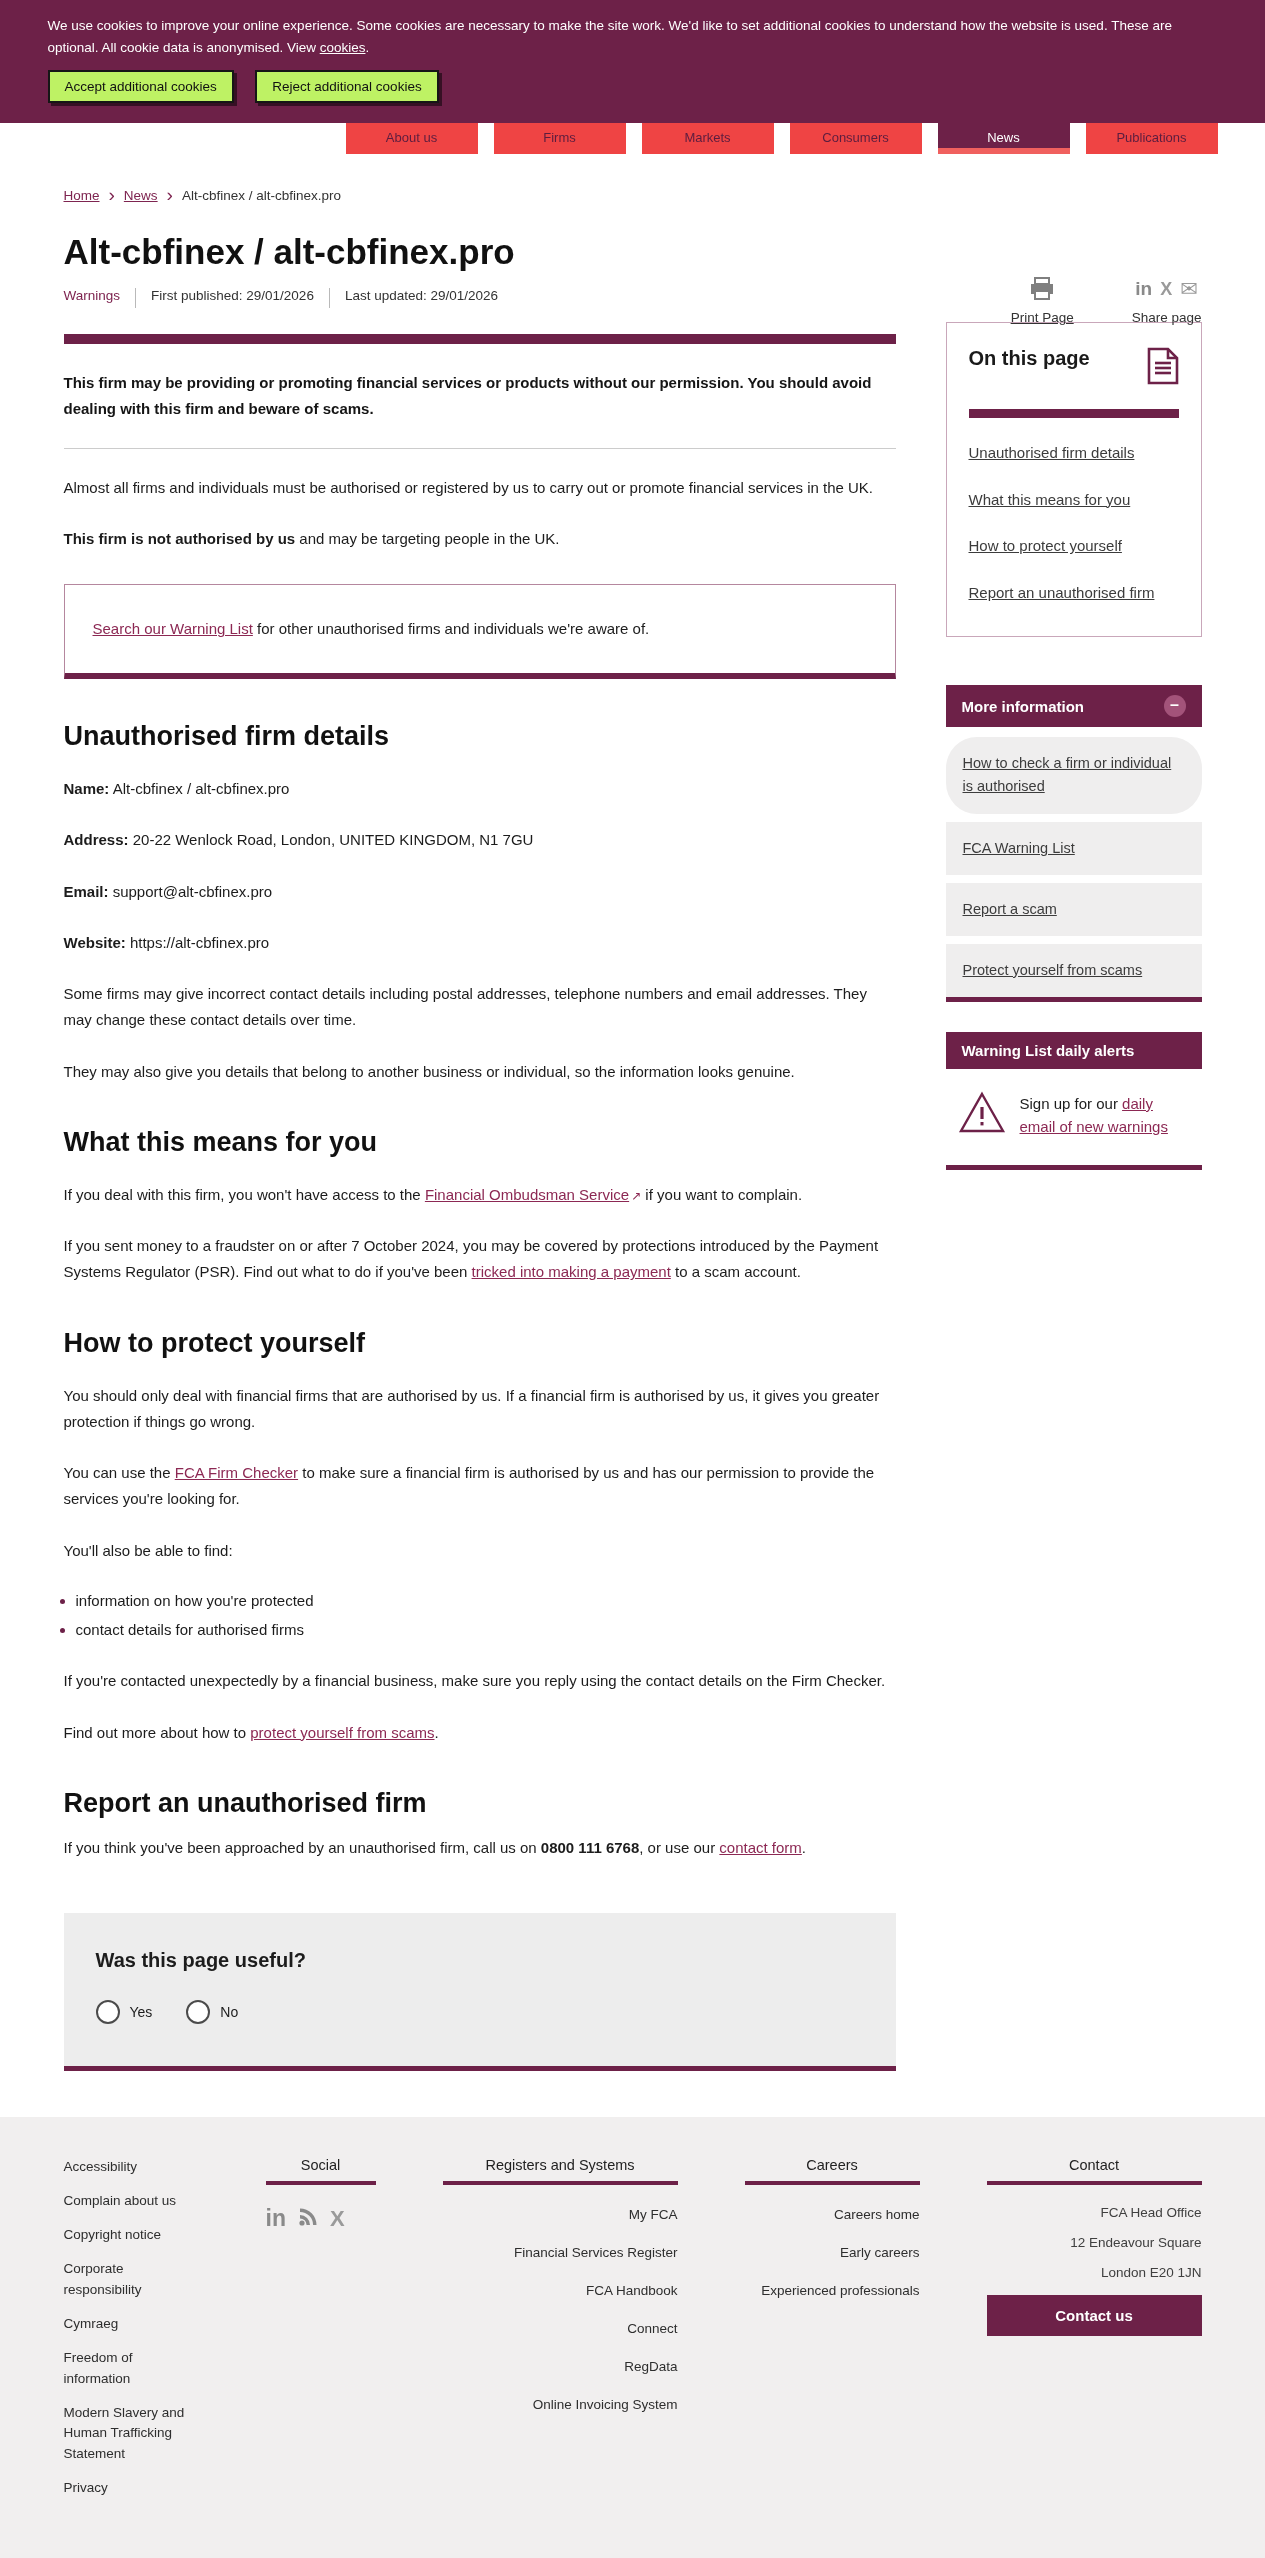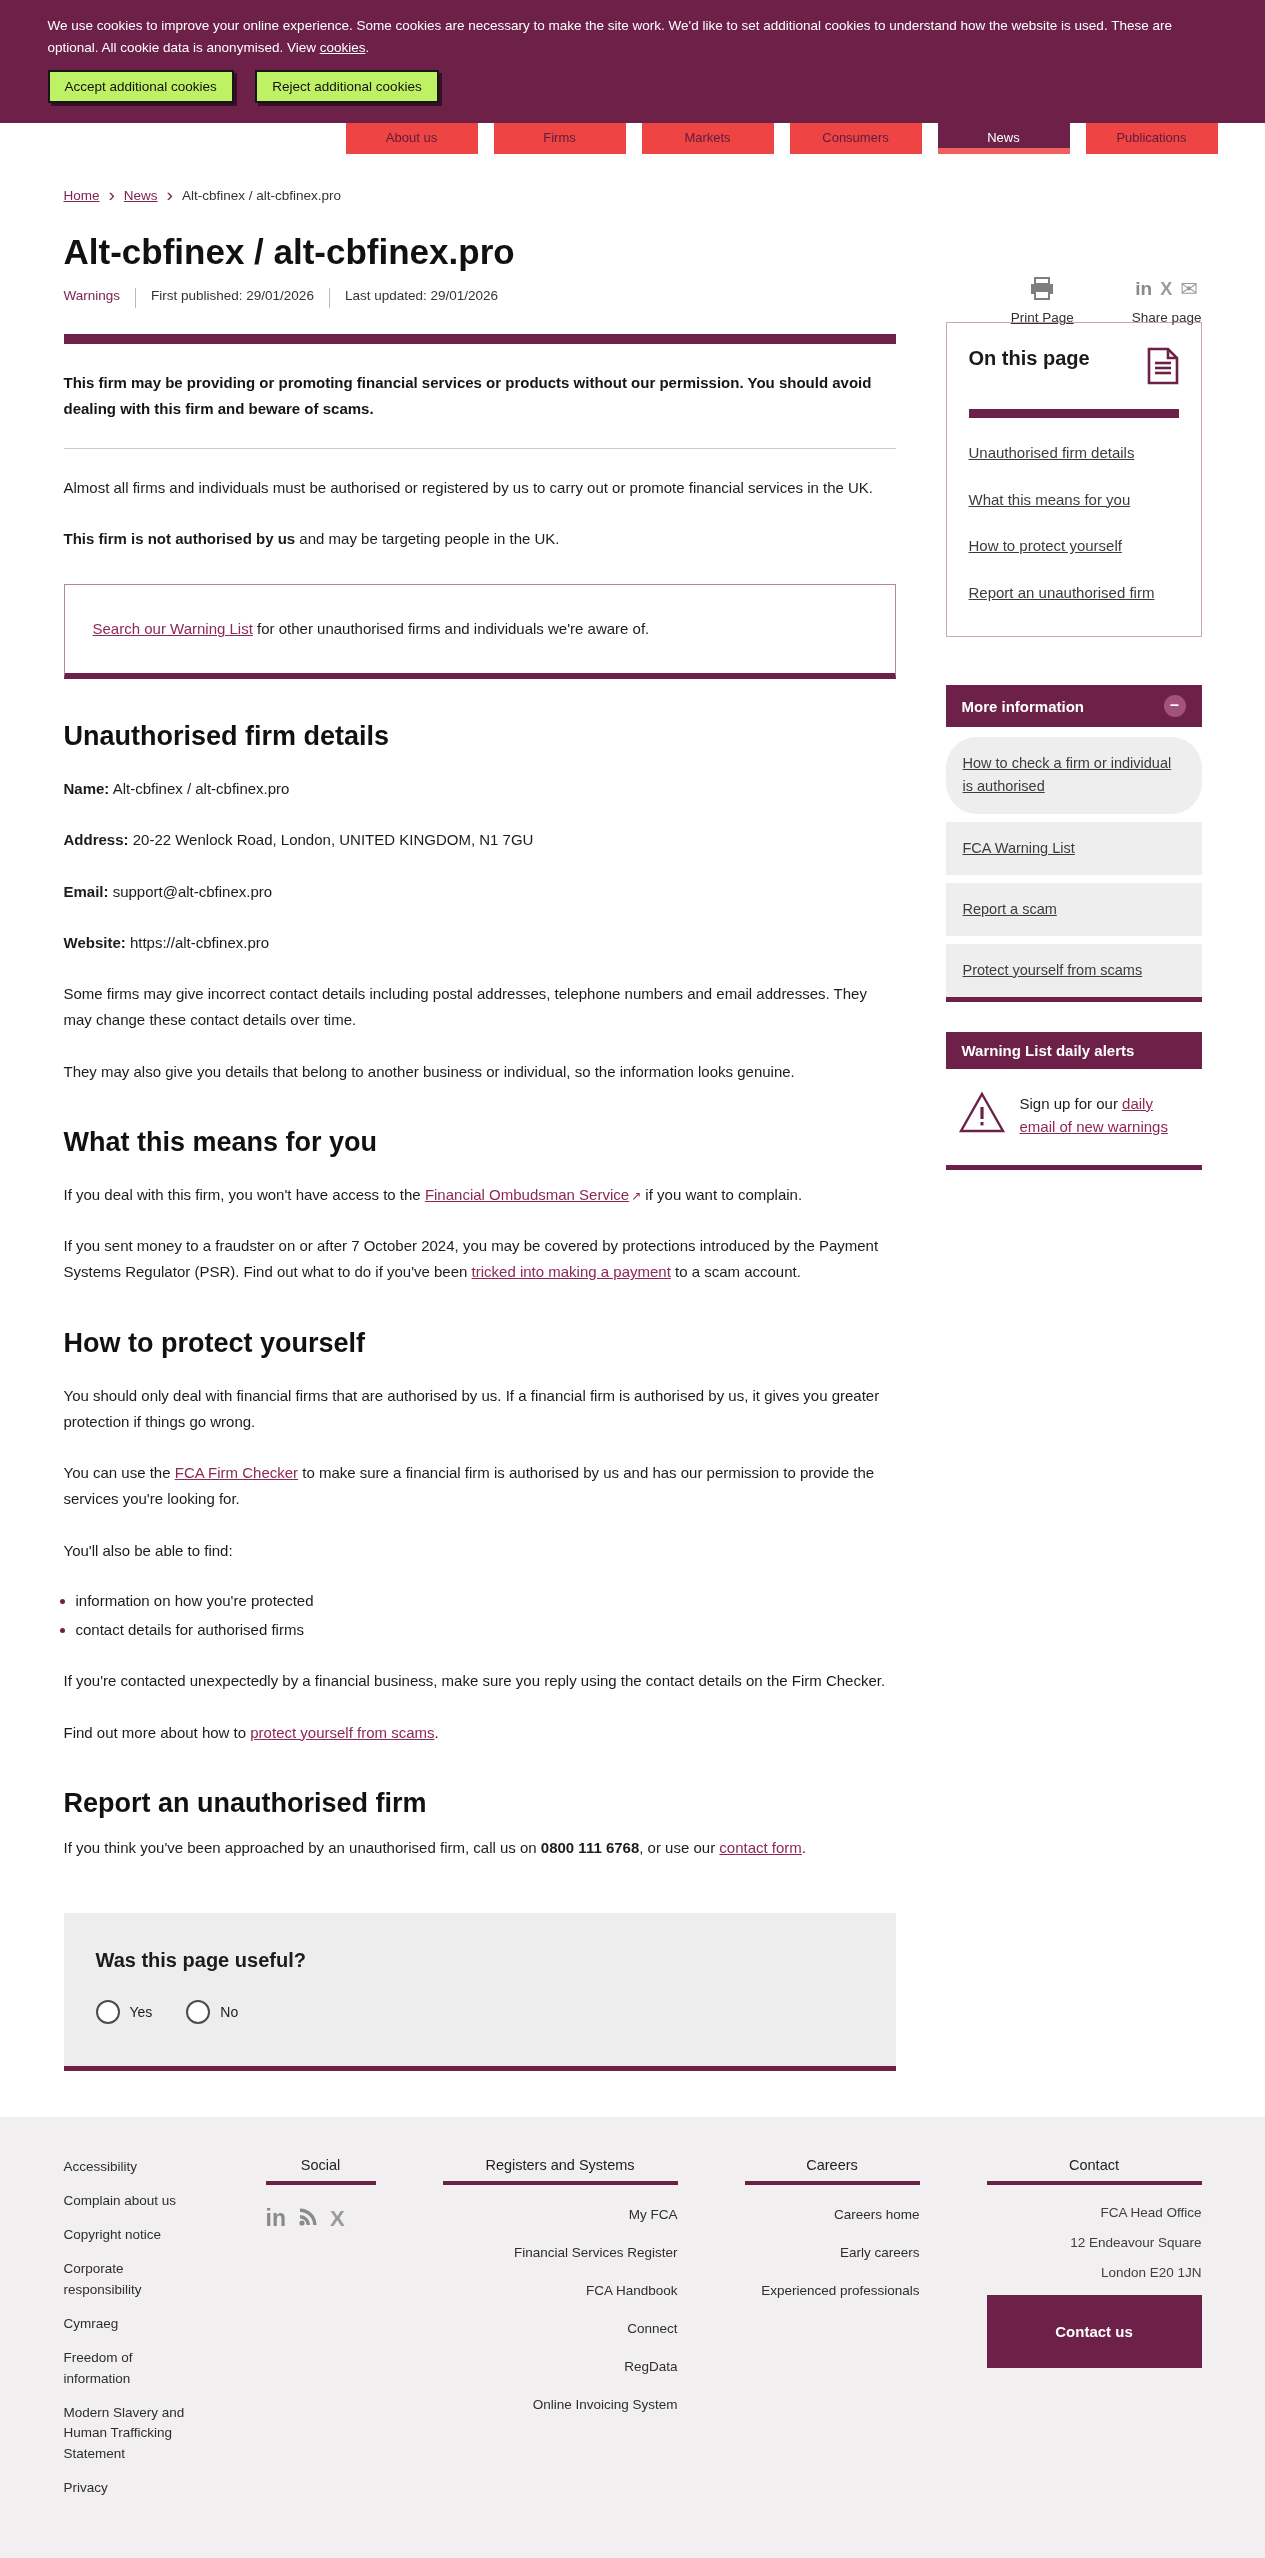--- a/index.html
+++ b/index.html
@@ -118,21 +118,21 @@
   .footer-inner { width:1170px; margin:0 auto; padding:0 16px; display:grid;
     grid-template-columns:135px 110px 235px 175px 215px; justify-content:space-between; }
   .f-col-title { font-size:14.5px; color:#222; text-align:center; }
   .f-bar { height:4px; background:#6d2148; margin:8px 0 20px; }
   .f-link { display:block; font-size:13.5px; line-height:1.55; color:#2e2e2e; text-decoration:none; margin-bottom:13px; }
   .f-col-right .f-link { text-align:right; margin-bottom:17px; }
   .social-icons { display:flex; gap:12px; align-items:center; color:#8a8a8a; }
   .contact-line { display:block; font-size:13.5px; color:#404040; text-align:right; margin-bottom:15px; }
   .contact-btn {
     display:block; background:#6d2148; color:#fff; font-weight:700; font-size:15px;
-    text-align:center; text-decoration:none; padding:28px 0; margin-top:10px;
+    text-align:center; text-decoration:none; padding:12px 0; margin-top:10px;
   }
 </style>
 </head>
 <body>
 
 <div class="cookie-banner">
   <div class="cookie-inner">
     <div class="cookie-text">
       <span>We use cookies to improve your online experience. Some cookies are necessary to make the site work. We'd like to set additional cookies to understand how the website is used. These are optional. All cookie data is anonymised. View </span><a href="#">cookies</a><span>.</span>
     </div>

